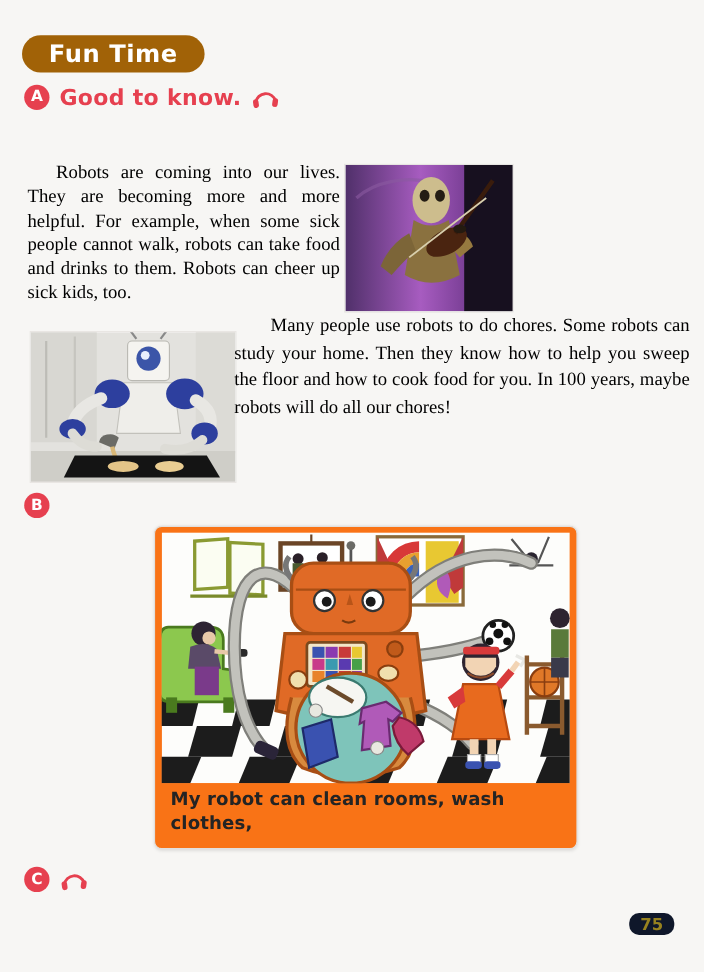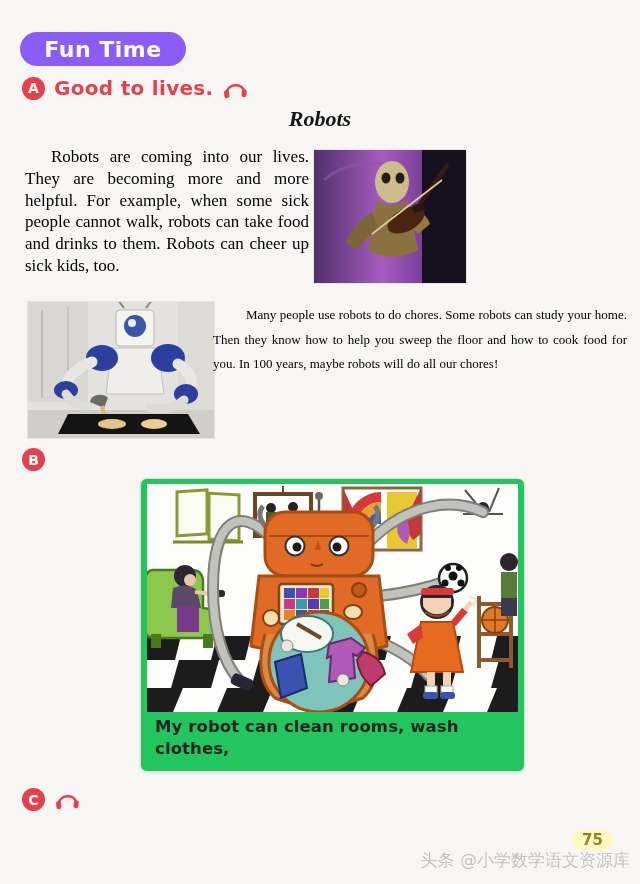--- a/index.html
+++ b/index.html
@@ -9,21 +9,21 @@
     font-family:"Liberation Sans", sans-serif;
     position:relative;overflow:hidden;
     color:#1e1e1e;
   }
   .page{position:absolute;inset:0;}
 
   
   .banner{
     position:absolute;left:20px;top:32px;
     width:166px;height:34px;
-    background:#8b5cf6;border-radius:18px;
+    background:#a16207;border-radius:18px;
     display:flex;align-items:center;justify-content:center;
     color:#ffffff;font-weight:bold;font-size:22px;
     font-family:"DejaVu Sans", sans-serif;letter-spacing:.5px;
   }
 
   
   .sec{
     position:absolute;display:flex;align-items:center;gap:9px;
   }
   .sec .badge{
@@ -44,45 +44,45 @@
     position:absolute;left:0;top:106px;width:640px;text-align:center;
     font-family:"Liberation Serif", serif;font-weight:bold;font-style:italic;
     font-size:22px;color:#161616;
   }
   .para{
     position:absolute;
     font-family:"Liberation Serif", serif;color:#000000;
     text-align:justify;
   }
   .para1{left:25px;top:146px;width:284px;font-size:17px;line-height:21.8px;text-indent:26px;}
-  .para2{left:213px;top:303px;width:414px;font-size:13px;line-height:24.6px;text-indent:33px;}
+  .para2{left:213px;top:284px;width:414px;font-size:17px;line-height:24.6px;text-indent:33px;}
 
   
   .photo{position:absolute;background:#fff;box-shadow:0 0 0 1px #e7e5e2;}
   .photo svg{display:block;}
   .photos-row{position:absolute;left:314px;top:150px;display:flex;gap:13px;}
 
   
   .card{
     position:absolute;left:140px;top:478px;width:385px;height:294px;
-    background:#22c55e;border:1px solid #e2e0dd;border-radius:7px;
+    background:#f97316;border:1px solid #e2e0dd;border-radius:7px;
     box-shadow:0 1px 3px rgba(0,0,0,.10);
     box-sizing:border-box;padding:5px 6px;
   }
   .card svg{display:block;}
   .caption{
     margin-top:4px;padding-left:8px;
     font-family:"DejaVu Sans", sans-serif;font-weight:bold;
     font-size:16.5px;line-height:22px;color:#242424;letter-spacing:.1px;
   }
 
   
   .pagenum{
     position:absolute;left:572px;top:830px;
-    background:#fef9c3;color:#97821f;
+    background:#0f172a;color:#97821f;
     font-family:"DejaVu Sans", sans-serif;font-weight:bold;font-size:15px;
     padding:1px 10px;border-radius:9px;
   }
   .watermark{
     position:absolute;right:10px;top:849px;
     font-size:17px;color:#c2c1be;
     font-family:"DejaVu Sans", sans-serif;
     text-shadow:0 1px 0 #ffffff;
   }
 </style>
@@ -90,31 +90,30 @@
 <body>
 
 <div class="page">
 
   <div class="banner">
     <span>Fun Time</span>
   </div>
 
   <div class="sec" style="left:22px;top:76px;">
     <span class="badge">A</span>
-    <span class="t">Good to lives.</span>
+    <span class="t">Good to know.</span>
     <span>
       <svg width="27" height="23" viewBox="0 0 27 23">
         <path d="M4.5,16 a9.3,9.3 0 0 1 18,-1.5" fill="none" stroke="#e6404f" stroke-width="2.6" stroke-linecap="round"></path>
         <rect x="2.2" y="13.2" width="5" height="8" rx="2.4" fill="#e6404f" transform="rotate(-8 4.7 17.2)"></rect>
         <rect x="19.6" y="12.2" width="5" height="8" rx="2.4" fill="#e6404f" transform="rotate(8 22.1 16.2)"></rect>
       </svg>
     </span>
   </div>
 
-  <div class="reading-title">Robots</div>
 
   <div class="para para1">Robots are coming into our lives. They are becoming more and more helpful. For example, when some sick people cannot walk, robots can take food and drinks to them. Robots can cheer up sick kids, too.</div>
 
   <div class="photos-row">
     <div class="photo">
       <svg width="140" height="133" viewBox="0 0 140 133">
         <defs>
           <linearGradient id="bg1" x1="0" y1="0" x2="1" y2="0">
             <stop offset="0" stop-color="#4d4158"></stop>
               <stop offset=".75" stop-color="#453a50"></stop>
@@ -366,15 +365,14 @@
       <svg width="27" height="23" viewBox="0 0 27 23">
         <path d="M4.5,16 a9.3,9.3 0 0 1 18,-1.5" fill="none" stroke="#e6404f" stroke-width="2.6" stroke-linecap="round"></path>
         <rect x="2.2" y="13.2" width="5" height="8" rx="2.4" fill="#e6404f" transform="rotate(-8 4.7 17.2)"></rect>
         <rect x="19.6" y="12.2" width="5" height="8" rx="2.4" fill="#e6404f" transform="rotate(8 22.1 16.2)"></rect>
       </svg>
     </span>
   </div>
 
   <div class="pagenum">75</div>
 
-  <div class="watermark">头条 @小学数学语文资源库</div>
 
 </div>
 
 </body></html>

